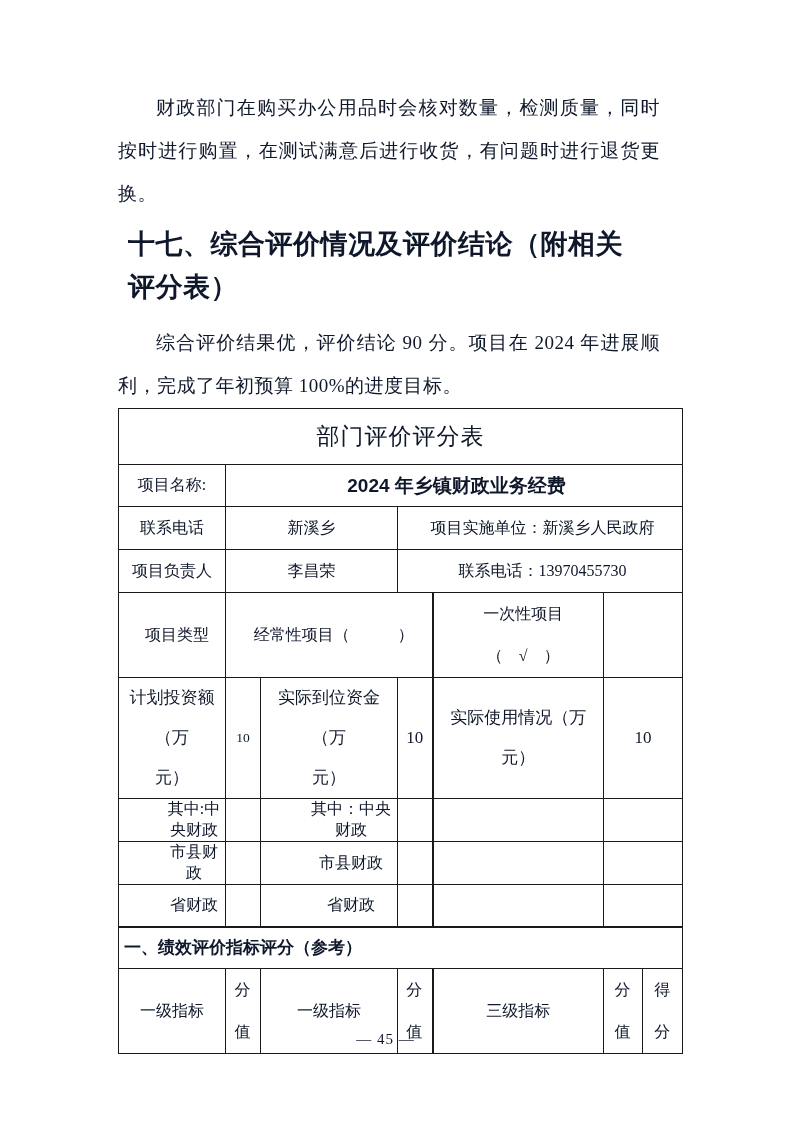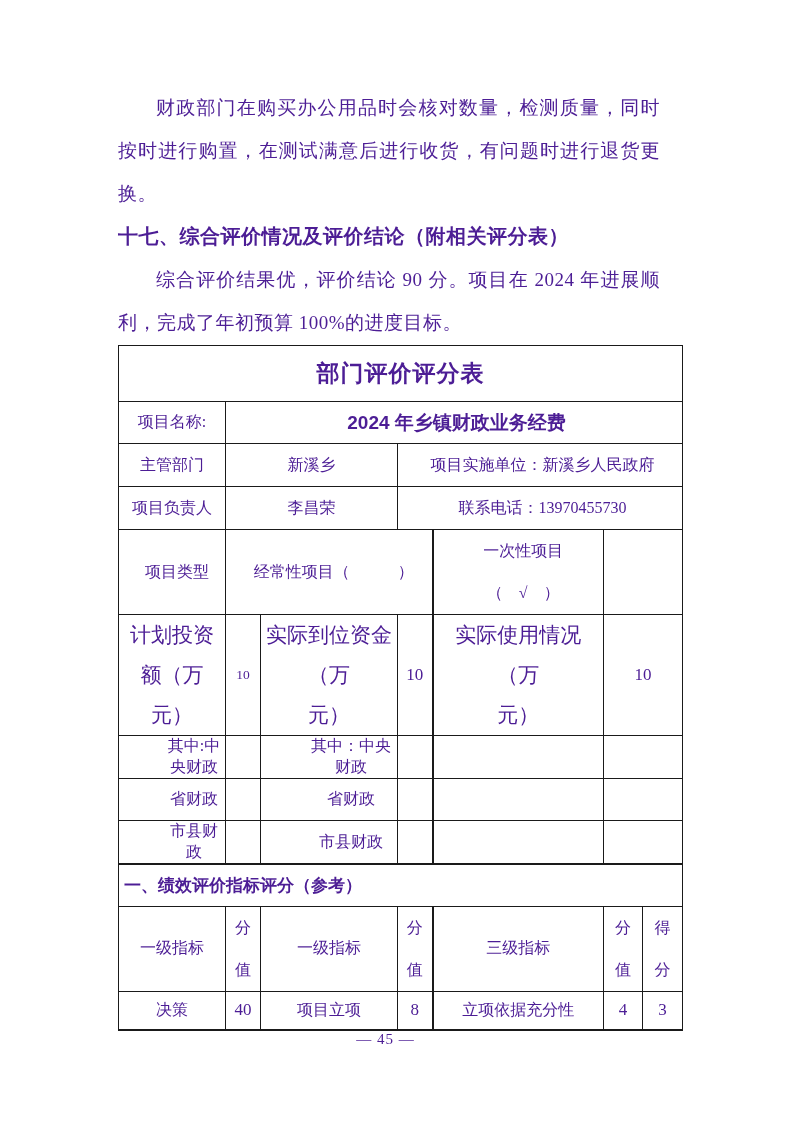--- a/index.html
+++ b/index.html
@@ -2,88 +2,88 @@
 <html><head>
 <meta charset="utf-8">
 <style>
   * { box-sizing: border-box; }
   html, body { margin: 0; padding: 0; background: #ffffff; }
   .page {
     position: relative;
     width: 771px;
     height: 1122px;
     background: #ffffff;
-    color: #4c1d95;
+    color: #0f172a;
     font-family: "Liberation Serif", "DejaVu Serif", serif;
     overflow: hidden;
   }
   .content { padding: 86px 111px 0 118px; }
 
   .body-text {
     margin: 0;
     font-size: 19px;
     line-height: 43px;
     text-indent: 2em;
     text-align: justify;
     letter-spacing: 0.5px;
   }
   .heading {
-    margin: 0;
-    font-size: 20px;
+    margin: 10px;
+    font-size: 27px;
     line-height: 43px;
     font-weight: bold;
     letter-spacing: 0.5px;
-    font-family: Liberation Serif, serif;
+    font-family: Liberation Mono, monospace;
   }
 
   table.score-table {
     border-collapse: collapse;
     table-layout: fixed;
     width: 564px;
     font-size: 16px;
     margin-top: 1px;
   }
   .score-table td {
     border: 1px solid #1a1a1a;
     text-align: center;
     vertical-align: middle;
     padding: 0 2px;
     overflow: hidden;
   }
   .t-title {
     font-size: 23px;
-    font-weight: bold;
+    font-weight: normal;
     letter-spacing: 1px;
     font-family: "Liberation Sans", "DejaVu Sans", sans-serif;
   }
   .left { text-align: left; padding-left: 7px !important; }
   .bold-val {
     font-weight: bold;
     font-size: 19px;
     font-family: "Liberation Sans", "DejaVu Sans", sans-serif;
   }
   .sec {
     text-align: left !important;
     font-weight: bold;
     font-size: 17px;
     padding-left: 5px !important;
     font-family: "Liberation Sans", "DejaVu Sans", sans-serif;
     border-top-width: 2px !important;
   }
   .num { font-size: 17px; }
   .small-num { font-size: 13.5px; }
-  .lbl2 { font-size: 21px; padding: 0 1px !important; }
+  .lbl2 { font-size: 17px; padding: 0 1px !important; }
   .lbl2 .blk { line-height: 40px; }
   .blk { display: block; line-height: 42px; }
   .vstack {
     display: inline-block;
     width: 1.05em;
     line-height: 42px;
     word-break: break-all;
-    text-align: center;
+    text-align: left;
   }
   .thickL { border-left-width: 2px !important; }
 
   .r-title td { height: 56px; }
   .r-name td { height: 42px; }
   .r-std td { height: 43px; }
   .r-type td { height: 83px; padding-left: 12px; }
   .r-fund td { height: 87px; }
   .r-sub td { height: 42px; padding-left: 46px; }
   .r-section td { height: 42px; }
@@ -127,21 +127,21 @@
           <tr class="r-title">
         <td colspan="7" class="t-title">部门评价评分表</td>
       </tr>
 
       <tr class="r-name">
         <td>项目名称:</td>
         <td colspan="6" class="left bold-val">2024 年乡镇财政业务经费</td>
       </tr>
 
       <tr class="r-std">
-        <td>主管部门</td>
+        <td>联系电话</td>
         <td colspan="2">新溪乡</td>
         <td colspan="4" class="left">项目实施单位：新溪乡人民政府</td>
       </tr>
 
       <tr class="r-std">
         <td>项目负责人</td>
         <td colspan="2">李昌荣</td>
         <td colspan="4" class="left">联系电话：13970455730</td>
       </tr>
 
@@ -176,59 +176,50 @@
       <tr class="r-sub">
         <td>其中:中央财政</td>
         <td></td>
         <td>其中：中央财政</td>
         <td></td>
         <td class="thickL"></td>
         <td colspan="2"></td>
       </tr>
 
       <tr class="r-sub">
+        <td>市县财政</td>
+        <td></td>
+        <td>市县财政</td>
+        <td></td>
+        <td class="thickL"></td>
+        <td colspan="2"></td>
+      </tr>
+
+      <tr class="r-sub">
         <td>省财政</td>
         <td></td>
         <td>省财政</td>
-        <td></td>
-        <td class="thickL"></td>
-        <td colspan="2"></td>
-      </tr>
-
-      <tr class="r-sub">
-        <td>市县财政</td>
-        <td></td>
-        <td>市县财政</td>
         <td></td>
         <td class="thickL"></td>
         <td colspan="2"></td>
       </tr>
 
 
       <tr class="r-section">
         <td colspan="7" class="sec">一、绩效评价指标评分（参考）</td>
       </tr>
 
       <tr class="r-head">
         <td>一级指标</td>
         <td><span class="vstack">分值</span></td>
         <td>一级指标</td>
         <td><span class="vstack">分值</span></td>
         <td class="thickL">三级指标</td>
         <td><span class="vstack">分值</span></td>
         <td><span class="vstack">得分</span></td>
       </tr>
 
-      <tr class="r-data">
-        <td>决策</td>
-        <td class="num">40</td>
-        <td>项目立项</td>
-        <td class="num">8</td>
-        <td class="thickL">立项依据充分性</td>
-        <td class="num">4</td>
-        <td class="num">3</td>
-      </tr>
     </tbody>
       </table>
   </div>
 
   <div class="page-num">— 45 —</div>
 </div>
 
 </body></html>

